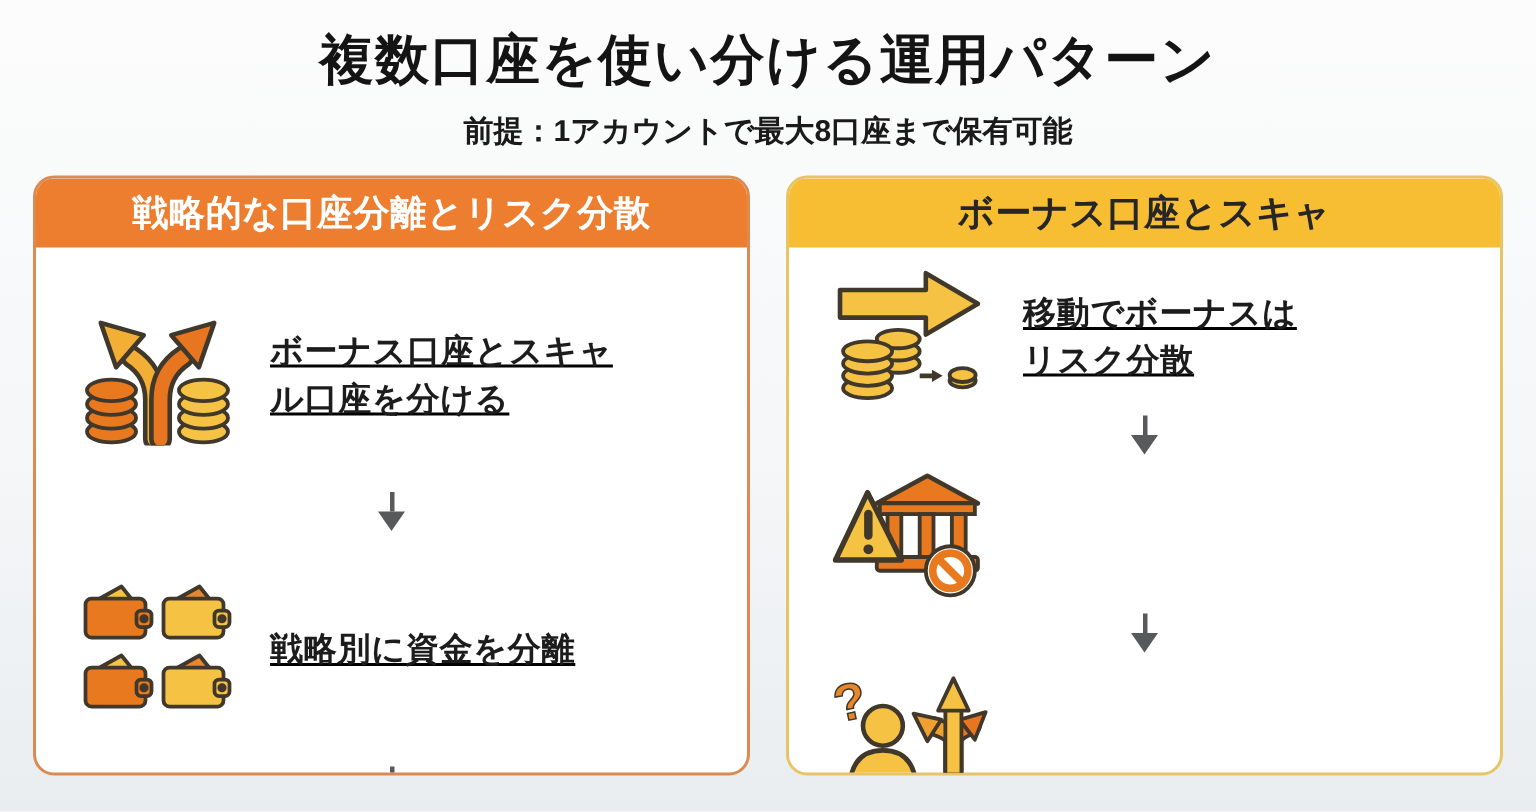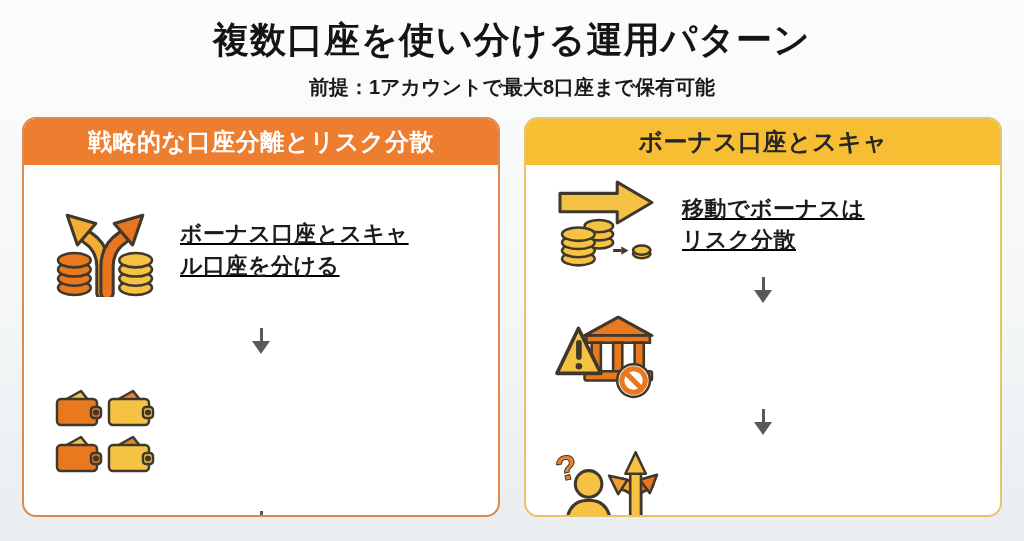--- a/index.html
+++ b/index.html
@@ -111,20 +111,21 @@
                 <rect x="2" y="58" width="40" height="26" rx="4" fill="#E8791F"></rect>
                 <rect x="36" y="66" width="10" height="11" rx="3" fill="#E8791F"></rect>
                 <circle cx="41" cy="71.5" r="1.8" fill="#40382B"></circle>
                 <polygon points="60,60 78,50 86,60" fill="#E8872A"></polygon>
                 <rect x="54" y="58" width="40" height="26" rx="4" fill="#F5C243"></rect>
                 <rect x="88" y="66" width="10" height="11" rx="3" fill="#F5C243"></rect>
                 <circle cx="93" cy="71.5" r="1.8" fill="#40382B"></circle>
               </g>
             </svg>
           </div>
+          <div class="row-text">戦略別に資金を分離</div>
         </div>
 
         <div class="connector">
           <div class="stem"></div>
             <div class="head"></div>
         </div>
 
 
       </div>
     </div>

